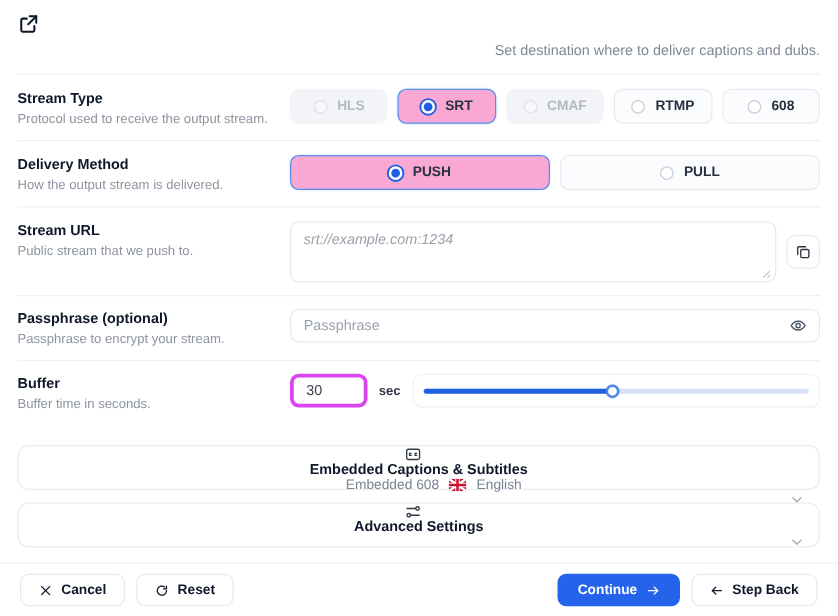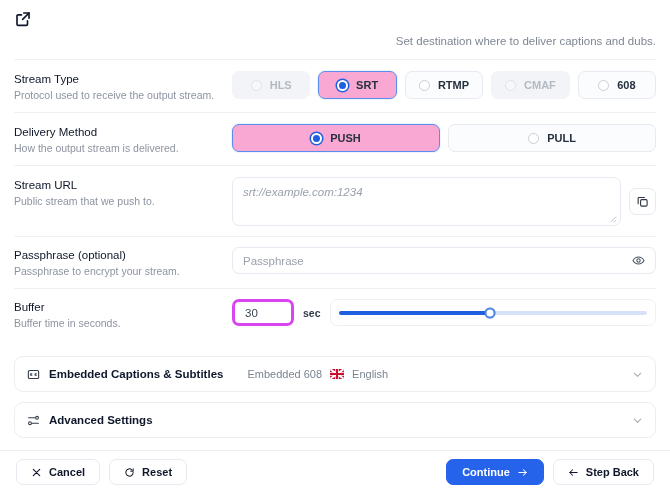--- a/index.html
+++ b/index.html
@@ -44,21 +44,21 @@
   .row {
     display: flex;
     align-items: flex-start;
     padding: 11px 0 10px 0;
   }
   .row.tight { padding-top: 10px; }
   .row-divider { height: 1px; background: #edf0f4; }
   .label-col { width: 218px; flex: none; padding-top: 1px; }
   .row-label {
     font-size: 11.5px;
-    font-weight: normal;
+    font-weight: bold;
     color: #0f172a;
     line-height: 14px;
   }
   .row-hint {
     font-size: 10.5px;
     color: #8d94a0;
     margin-top: 3px;
     line-height: 13px;
   }
   .control-col { flex: 1; min-width: 0; }
@@ -212,20 +212,21 @@
   .acc {
     height: 36px;
     border: 1px solid #eaedf2;
     border-radius: 9px;
     background: #fff;
     display: flex;
     align-items: center;
     padding: 0 12px;
     margin-top: 10px;
     cursor: pointer;
+    flex-direction: column;
   }
   .acc-icon { width: 13px; height: 13px; color: #333b49; flex: none; margin-right: 9px; }
   .acc-title { font-size: 11.5px; font-weight: bold; color: #0f172a; }
   .acc-meta { display: flex; align-items: center; gap: 8px; margin-left: 24px; }
   .acc-meta-text { font-size: 11px; color: #7b8492; }
   .flag {
     width: 14px; height: 10px;
     border-radius: 1.5px;
     flex: none;
     display: block;
@@ -296,27 +297,27 @@
       <div class="control-col">
         <div class="pill-group">
           <div class="pill disabled">
             <span class="radio"></span>
             <span>HLS</span>
           </div>
           <div class="pill selected">
             <span class="radio"></span>
             <span>SRT</span>
           </div>
+          <div class="pill disabled">
+            <span class="radio"></span>
+            <span>CMAF</span>
+          </div>
           <div class="pill">
             <span class="radio"></span>
             <span>RTMP</span>
-          </div>
-          <div class="pill disabled">
-            <span class="radio"></span>
-            <span>CMAF</span>
           </div>
           <div class="pill">
             <span class="radio"></span>
             <span>608</span>
           </div>
         </div>
       </div>
     </div>
     <div class="row-divider"></div>
 

